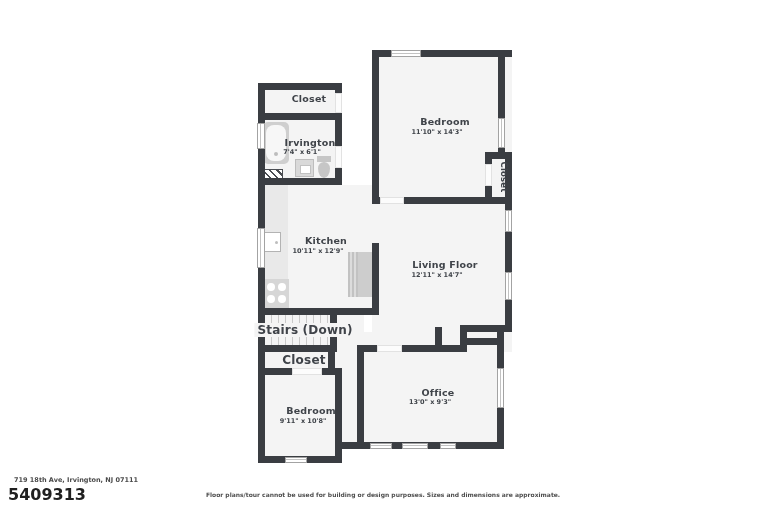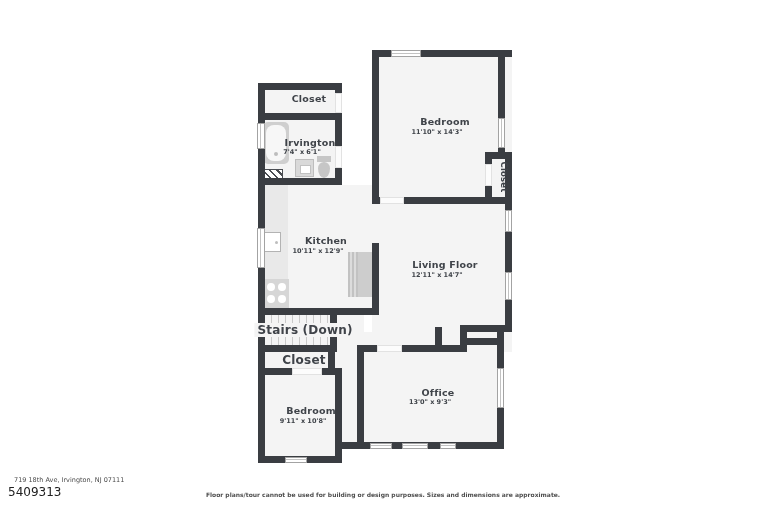--- a/index.html
+++ b/index.html
@@ -14,22 +14,22 @@
   .fixture{position:absolute;box-sizing:border-box;}
   .room-label{position:absolute;transform:translate(-50%,-50%);font-size:9.5px;font-weight:700;
               white-space:nowrap;color:#3f4349;letter-spacing:.2px;margin-left:8px;}
   .room-dims{position:absolute;transform:translate(-50%,-50%);font-size:6.5px;font-weight:600;
              white-space:nowrap;color:#3f4349;}
   .room-label.vertical{writing-mode:vertical-rl;transform:translate(-50%,-50%);font-size:8.5px;}
   .label-sm{font-size:12px;}
   .stairs-treads{position:absolute;background:repeating-linear-gradient(90deg,#f4f4f4 0 6px,#c9c9c9 6px 7px);}
   .stairs-label-bg{background:#f4f4f4;padding:0 3px;}
   .hatch{background:repeating-linear-gradient(45deg,#4a4d52 0 2px,#ffffff 2px 5px);border:1px solid #4a4d52;}
-  .footer-address{position:absolute;left:14px;top:476px;font-size:6.5px;font-weight:400;color:#4a4a4a;}
-  .footer-mls{position:absolute;left:8px;top:485px;font-size:12px;color:#202020;}
+  .footer-address{position:absolute;left:14px;top:476px;font-size:6.5px;font-weight:700;color:#4a4a4a;}
+  .footer-mls{position:absolute;left:8px;top:485px;font-size:16px;color:#202020;font-weight:bold;}
   .footer-disclaimer{position:absolute;left:383px;top:494px;transform:translate(-50%,-50%);
                      font-size:6px;font-weight:700;color:#4f4f4f;white-space:nowrap;}
 </style>
 </head>
 <body>
 
 <div class="canvas">
 
   <div class="floor" style="left:258px;top:83px;width:84px;height:102px"></div>
   <div class="floor" style="left:258px;top:185px;width:121px;height:130px"></div>

